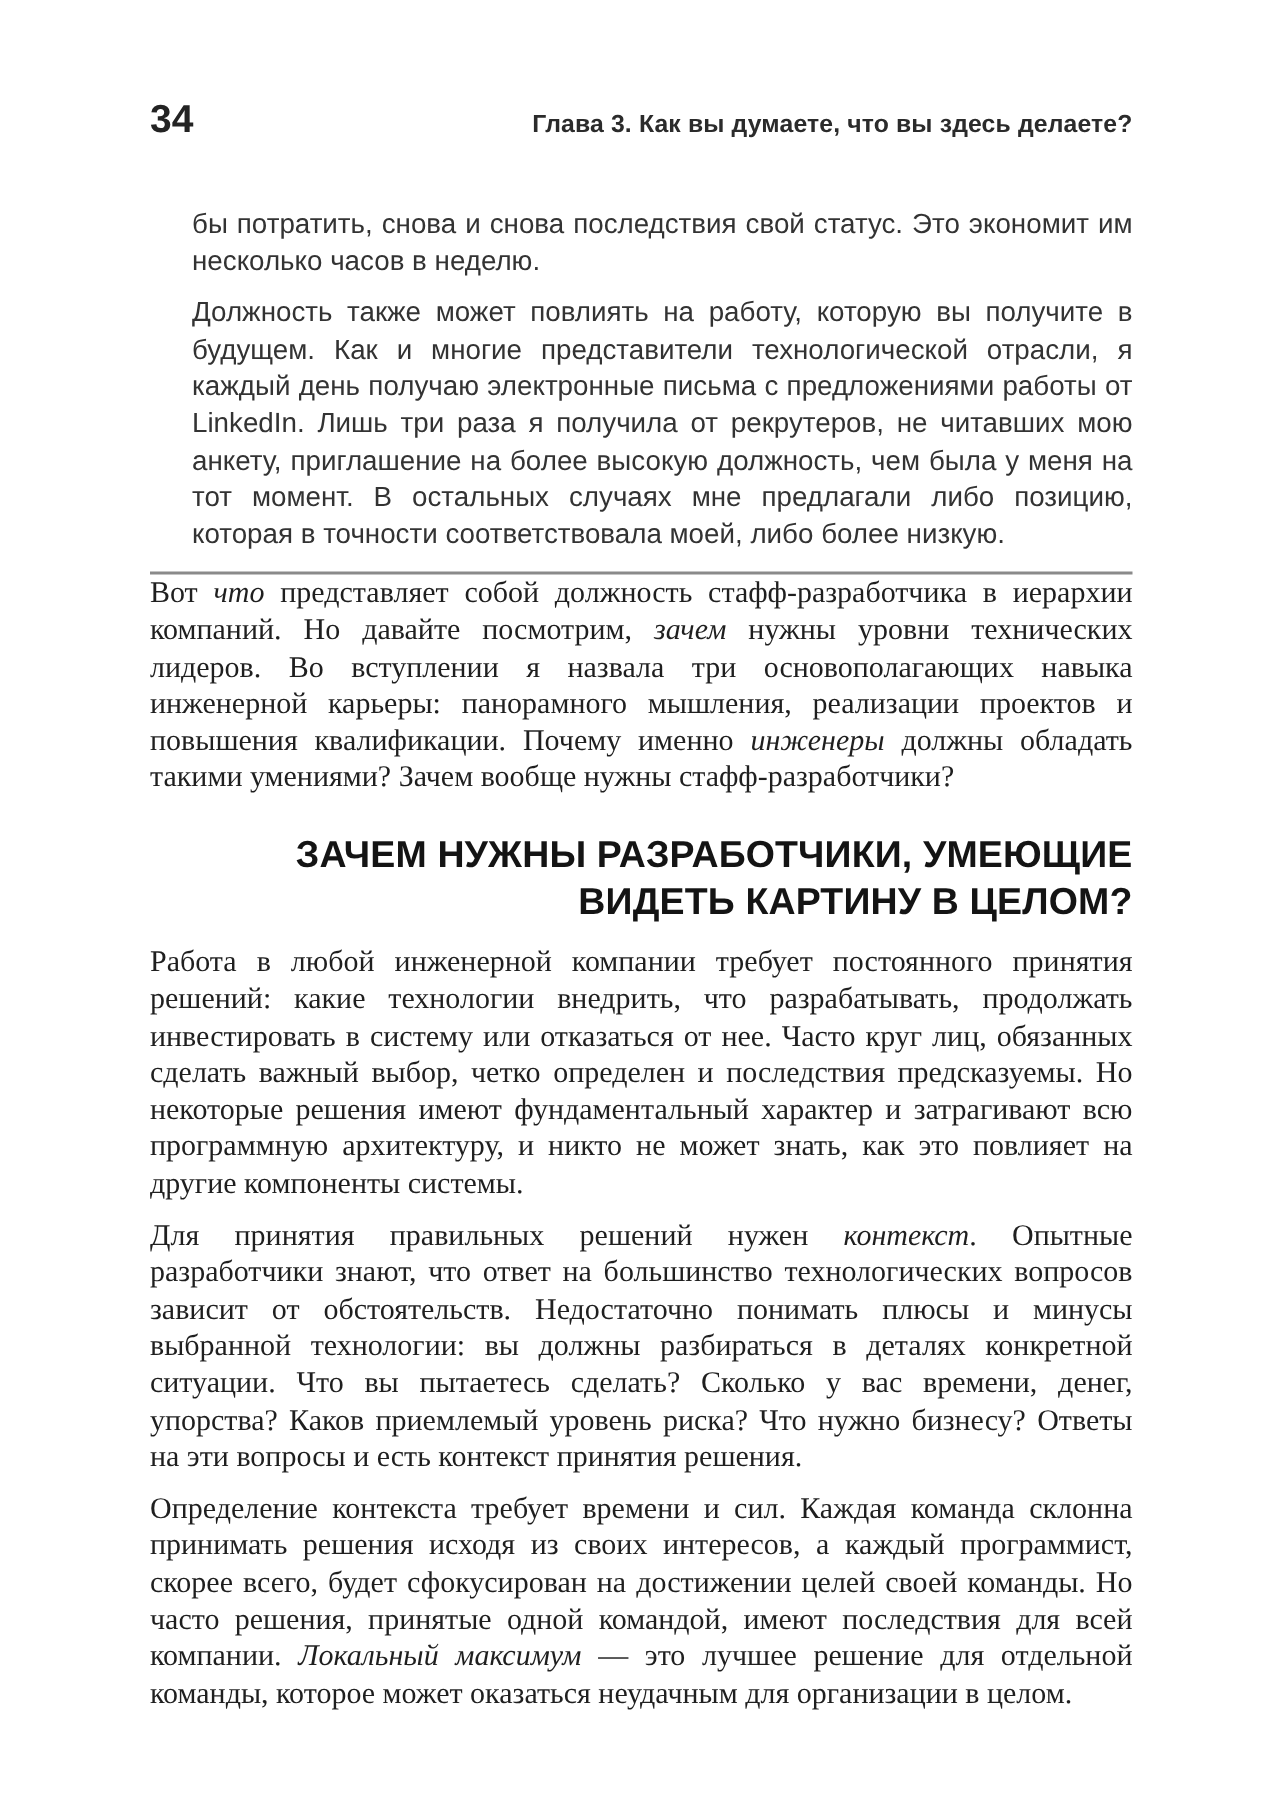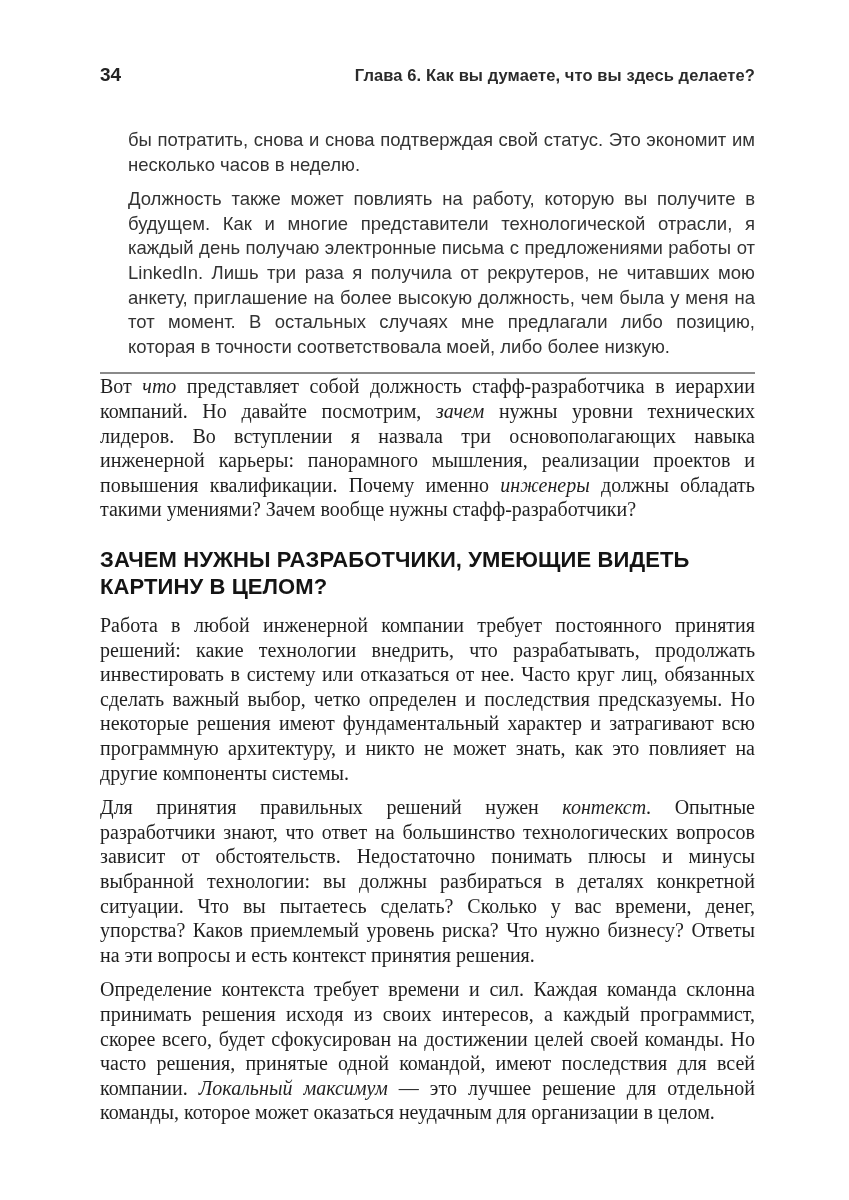--- a/index.html
+++ b/index.html
@@ -15,21 +15,21 @@
     color: #222;
   }
   
   .running-head {
     display: flex;
     justify-content: space-between;
     align-items: baseline;
     font-family: "Liberation Sans", "DejaVu Sans", sans-serif;
   }
   .page-num {
-    font-size: 19px;
+    font-size: 26px;
     font-weight: 700;
     color: #232323;
   }
   .running-title {
     font-size: 16.5px;
     font-weight: 700;
     color: #2b2b2b;
     letter-spacing: 0.1px;
   }
   
@@ -55,41 +55,41 @@
     font-family: "Liberation Serif", "DejaVu Serif", serif;
     font-size: 20px;
     line-height: 1.23;
     color: #1f1f1f;
     text-align: justify;
   }
   .body-text p { margin: 0 0 10px 0; }
   .body-text p.first { }
   .section-heading {
     font-family: "Liberation Sans", "DejaVu Sans", sans-serif;
-    font-size: 22px;
+    font-size: 25px;
     font-weight: 700;
     color: #141414;
     margin: 24px 0 13px 0;
     letter-spacing: 0.1px;
-    text-align: left;
+    text-align: right;
   }
   em { font-style: italic; }
 </style>
 </head>
 <body>
 
 <div class="page">
 
   <header class="running-head">
     <span class="page-num">34</span>
-    <span class="running-title">Глава 6. Как вы думаете, что вы здесь делаете?</span>
+    <span class="running-title">Глава 3. Как вы думаете, что вы здесь делаете?</span>
   </header>
 
   <section class="quote">
-    <p><span>бы потратить, снова и снова подтверждая свой статус. Это экономит им несколько часов в неделю.</span></p>
+    <p><span>бы потратить, снова и снова последствия свой статус. Это экономит им несколько часов в неделю.</span></p>
     <p><span>Должность также может повлиять на работу, которую вы получите в будущем. Как и многие представители технологической отрасли, я каждый день получаю электронные письма с предложениями работы от LinkedIn. Лишь три раза я получила от рекрутеров, не читавших мою анкету, приглашение на более высокую должность, чем была у меня на тот момент. В остальных случаях мне предлагали либо позицию, которая в точности соответствовала моей, либо более низкую.</span></p>
   </section>
 
   <hr class="divider">
 
   <main class="body-text">
     <p class="first"><span>Вот </span><em>что</em><span> представляет собой должность стафф-разработчика в иерархии компаний. Но давайте посмотрим, </span><em>зачем</em><span> нужны уровни технических лидеров. Во вступлении я назвала три основополагающих навыка инженерной карьеры: панорамного мышления, реализации проектов и повышения квалификации. Почему именно </span><em>инженеры</em><span> должны обладать такими умениями? Зачем вообще нужны стафф-разработчики?</span></p>
 
     <h2 class="section-heading">ЗАЧЕМ НУЖНЫ РАЗРАБОТЧИКИ, УМЕЮЩИЕ ВИДЕТЬ КАРТИНУ В ЦЕЛОМ?</h2>
 

